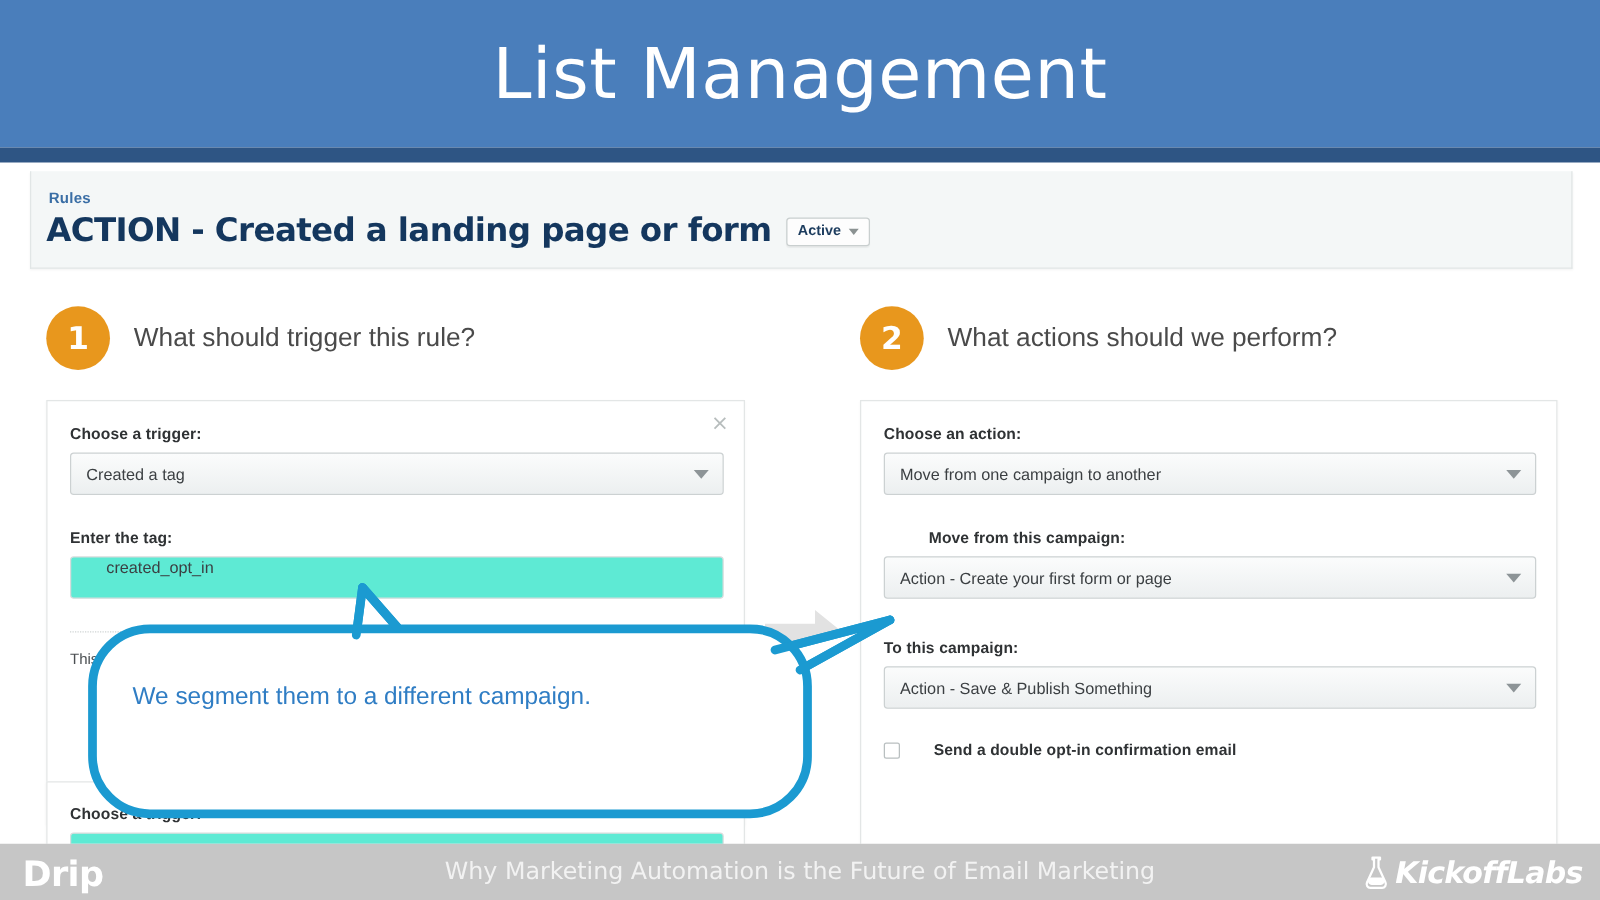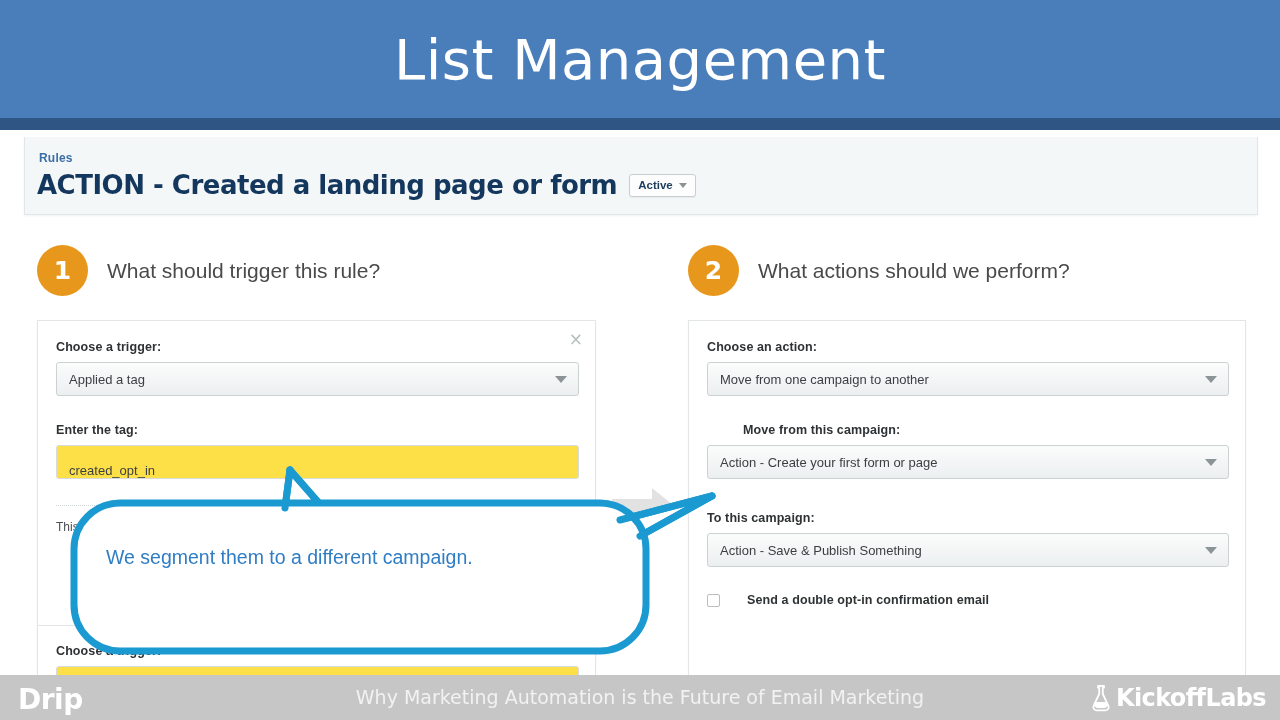--- a/index.html
+++ b/index.html
@@ -121,25 +121,25 @@
   }
   .select-box .caret {
     position: absolute; right: 11px; top: 50%; margin-top: -3px;
     width: 0; height: 0;
     border-left: 6px solid transparent;
     border-right: 6px solid transparent;
     border-top: 7px solid #8d9497;
   }
   .text-input {
     height: 34px;
-    background: #fde047;
+    background: #5eead4;
     border: 1px solid #d7dbdc;
     border-radius: 3px;
-    display: flex; align-items: flex-end;
-    padding: 0 12px;
+    display: flex; align-items: flex-start;
+    padding: 0 28px;
     font-size: 13px; color: #3b3f42;
     cursor: text;
   }
   .close-x {
     position: absolute; right: 12px; top: 10px;
     font-size: 17px; color: #b7bdbd; line-height: 1;
     cursor: pointer;
     font-family: "DejaVu Sans", sans-serif;
   }
   .dotted-div {
@@ -199,21 +199,21 @@
     font-family: "DejaVu Sans", sans-serif;
   }
   .footer-center {
     position: absolute; left: 0; top: 11px; width: 1280px;
     text-align: center;
     font-size: 19px; color: #f2f2f2; font-weight: 400;
     font-family: "DejaVu Sans", sans-serif;
   }
   .kol {
     position: absolute; right: 14px; top: 9px;
-    display: flex; align-items: center; gap: 4px;
+    display: flex; align-items: center; gap: 4px; font-style: italic;
   }
   .kol-text {
     font-size: 24px; font-weight: bold; color: #ffffff;
     letter-spacing: -0.6px;
     font-family: "DejaVu Sans", sans-serif;
   }
 </style>
 </head>
 <body>
 
@@ -247,21 +247,21 @@
       <div class="step-q">What actions should we perform?</div>
     </div>
 
     <div class="panel panel-trigger">
       <div class="close-x">×</div>
 
       <div style="position:absolute; left:18px; top:19px; width:523px;">
         <div class="field-label">Choose a trigger:</div>
       </div>
       <div class="select-box" style="position:absolute; left:18px; top:41px; width:523px;">
-        <span>Applied a tag</span>
+        <span>Created a tag</span>
         <span class="caret"></span>
       </div>
 
       <div style="position:absolute; left:18px; top:102px; width:523px;">
         <div class="field-label">Enter the tag:</div>
       </div>
       <div class="text-input" style="position:absolute; left:18px; top:124px; width:523px;">
         <span>created_opt_in</span>
       </div>
 

